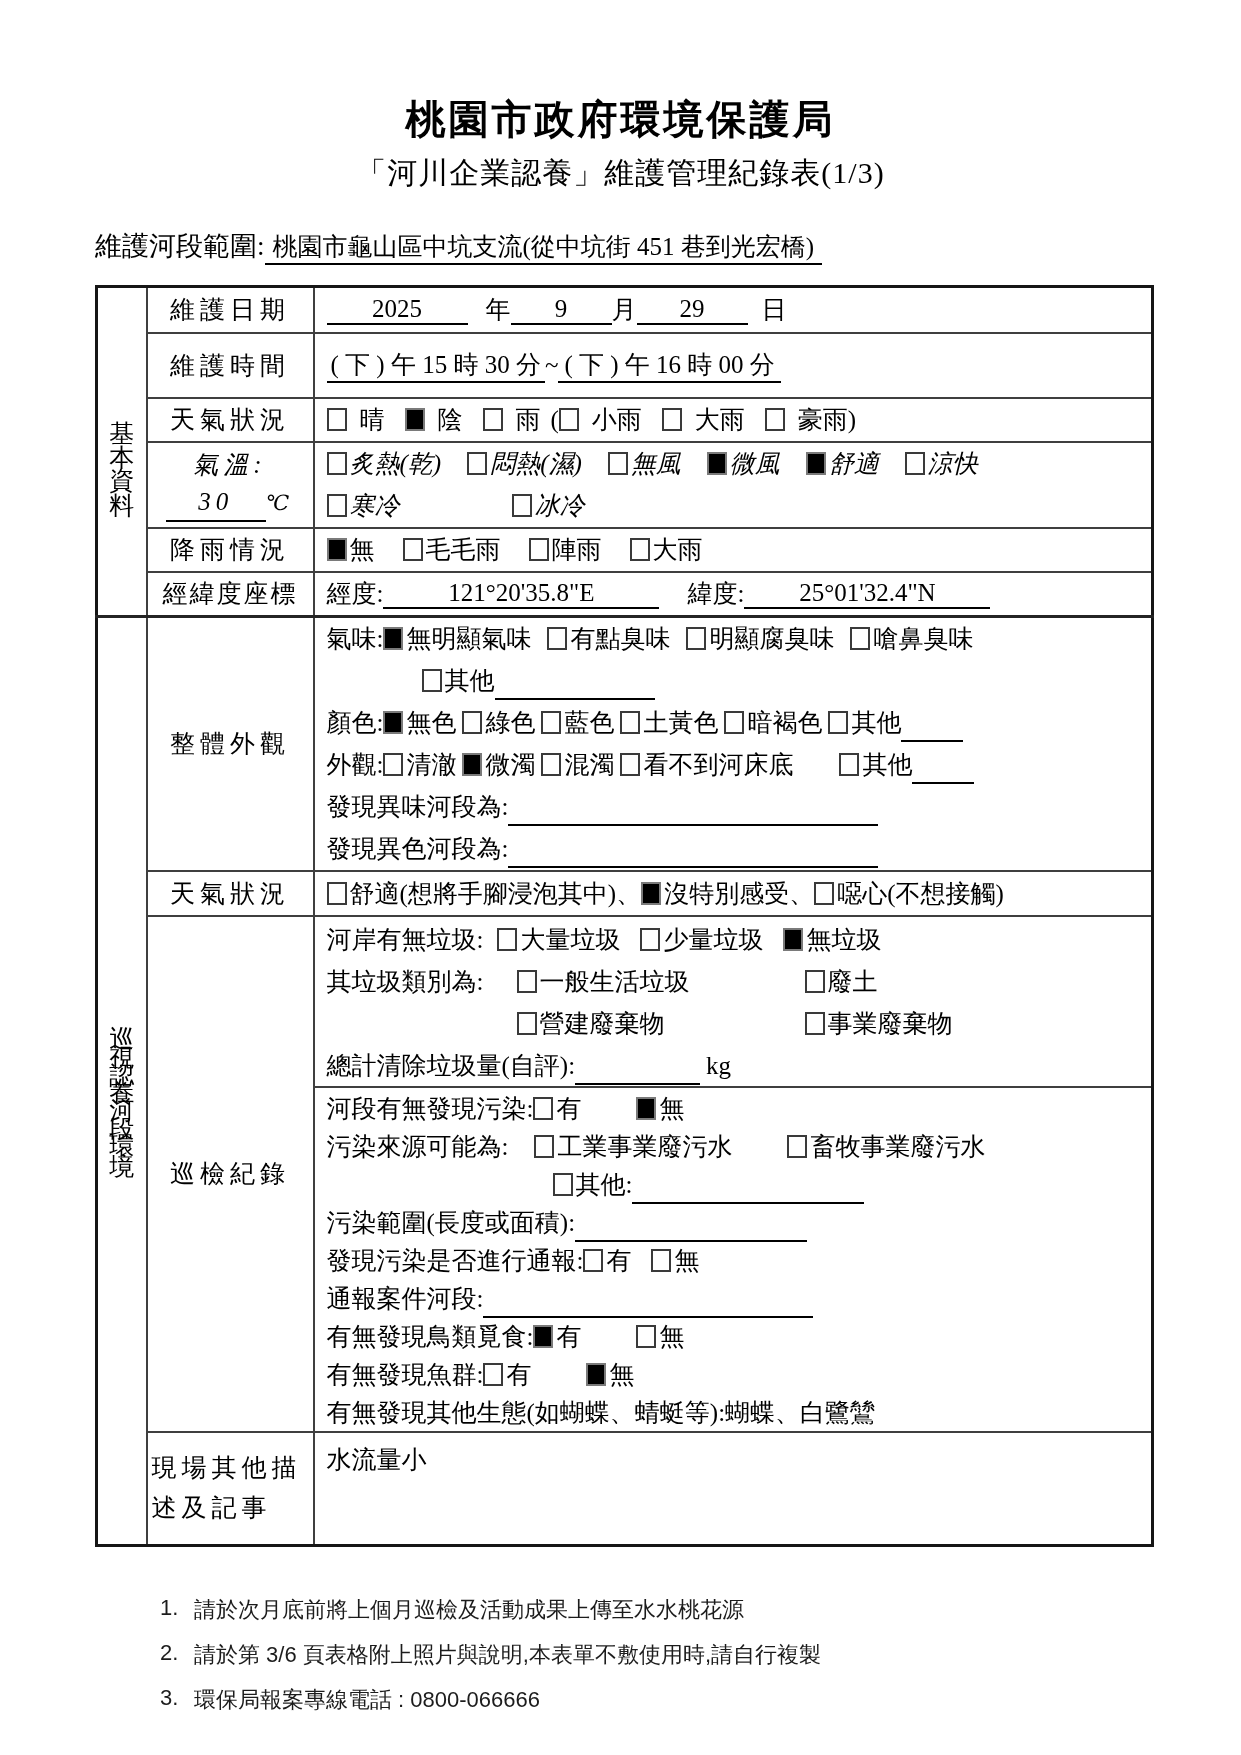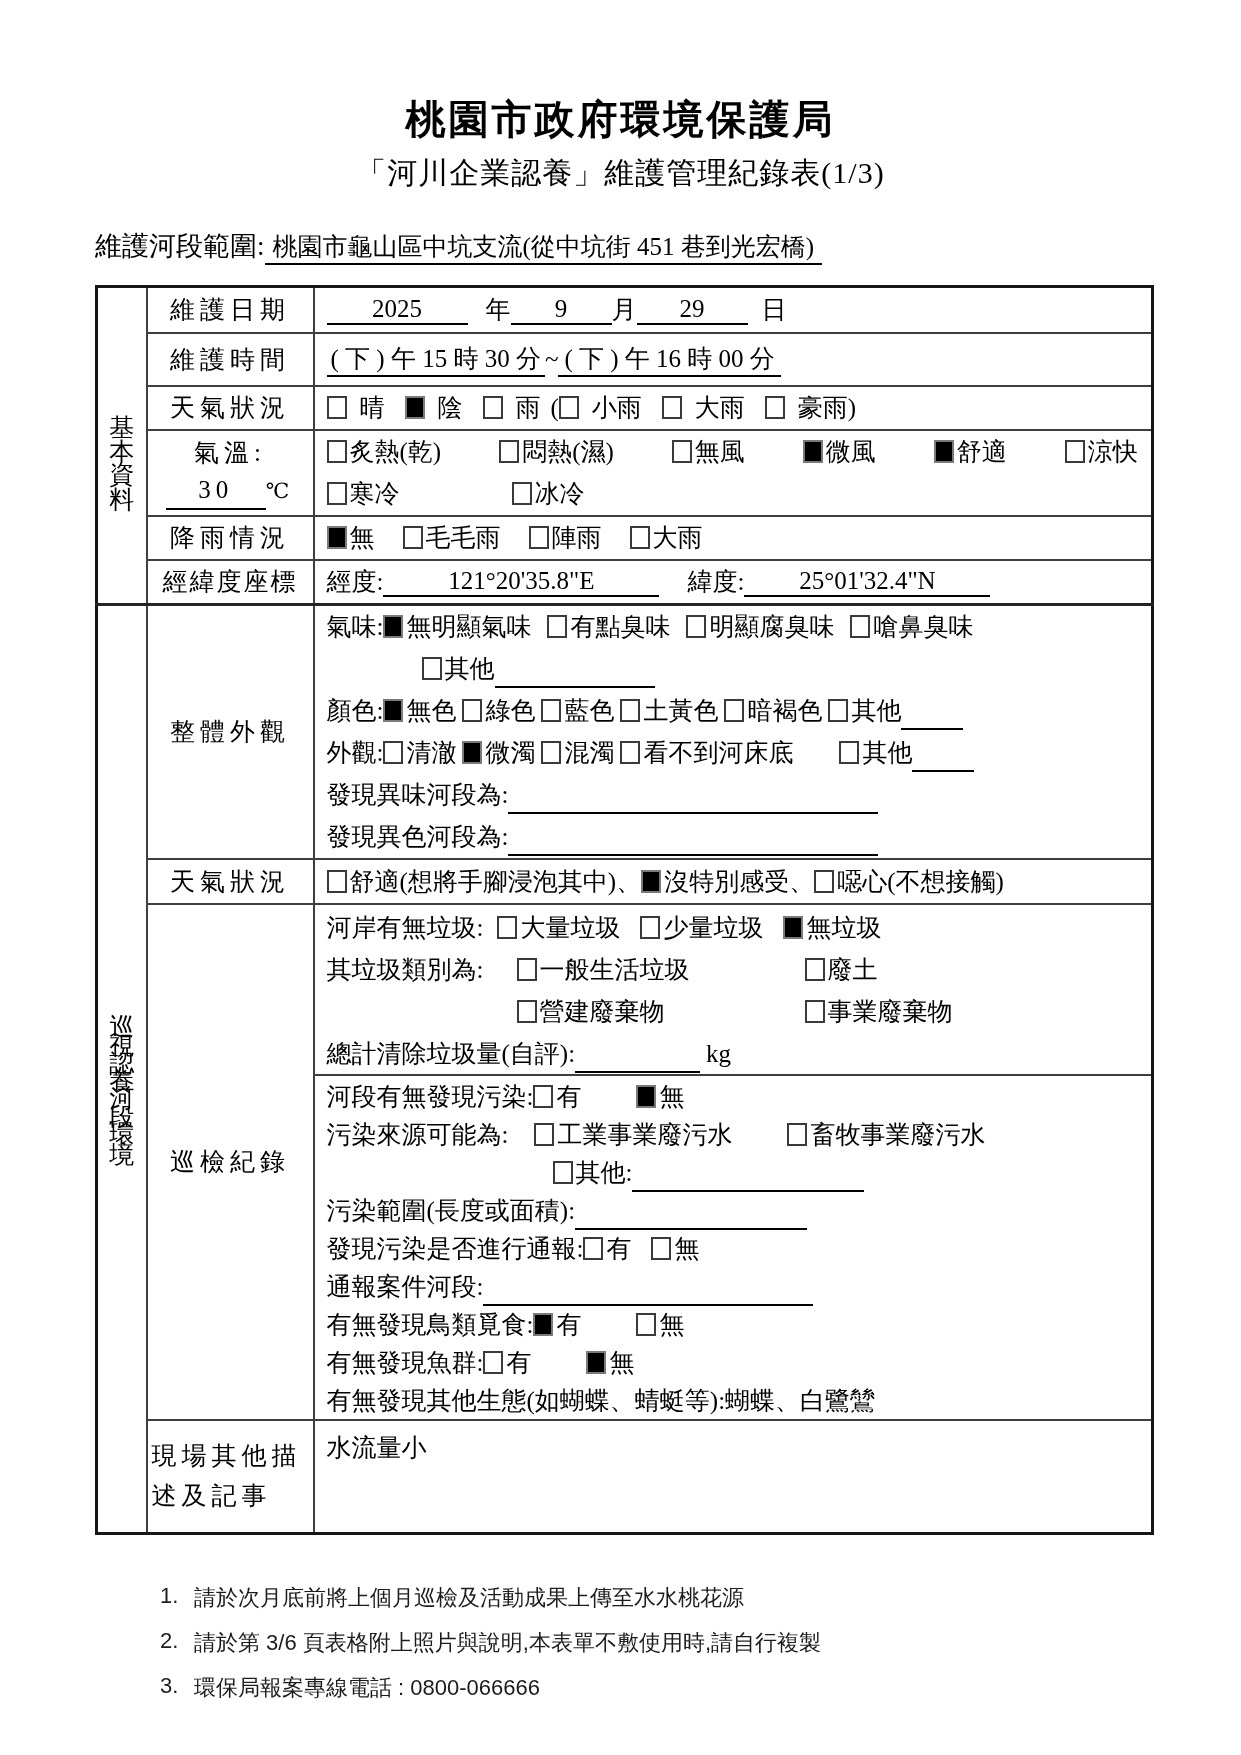--- a/index.html
+++ b/index.html
@@ -76,21 +76,21 @@
           <span class="sp" style="width:18px;"></span>
               <span>年</span>
           <span class="blankval" style="min-width:85px;">9</span>
           <span>月</span>
           <span class="blankval" style="min-width:95px;">29</span>
           <span class="sp" style="width:14px;"></span>
               <span>日</span>
         </div>
       </td>
     </tr>
-    <tr style="height:53px;">
+    <tr style="height:65px;">
       <td class="lbl">維護時間</td>
       <td class="content">
         <div class="line">
           <span class="blankval" style="padding:0 4px;">( 下 ) 午  15  時  30  分</span>
           <span>~</span>
           <span class="blankval" style="padding:0 6px;">( 下 ) 午   16  時 00  分</span>
         </div>
       </td>
     </tr>
     <tr style="height:42px;">
@@ -124,30 +124,30 @@
                 </span>
                 <span class="ck-item">
                   <span class="ckbox"></span>
                   <span class="cklabel">豪雨</span>
                 </span>
               </span>
           <span>)</span>
         </div>
       </td>
     </tr>
-    <tr style="height:84px;">
+    <tr style="height:84px;font-style:italic;">
       <td class="lbl tempcell">
         <div>氣溫:</div>
         <div>
           <span class="blankval" style="min-width:72px;padding:0 14px;">30</span><span class="unit">℃</span>
         </div>
       </td>
       <td class="content">
         <div class="line">
-          <span class="g26" style="display: inline-flex; align-items: center; gap: 32px;">
+          <span class="g26" style="display: inline-flex; align-items: center;">
                 <span class="ck-item">
                   <span class="ckbox"></span>
                   <span class="cklabel">炙熱(乾)</span>
                 </span>
                 <span class="ck-item">
                   <span class="ckbox"></span>
                   <span class="cklabel">悶熱(濕)</span>
                 </span>
                 <span class="ck-item">
                   <span class="ckbox"></span>

